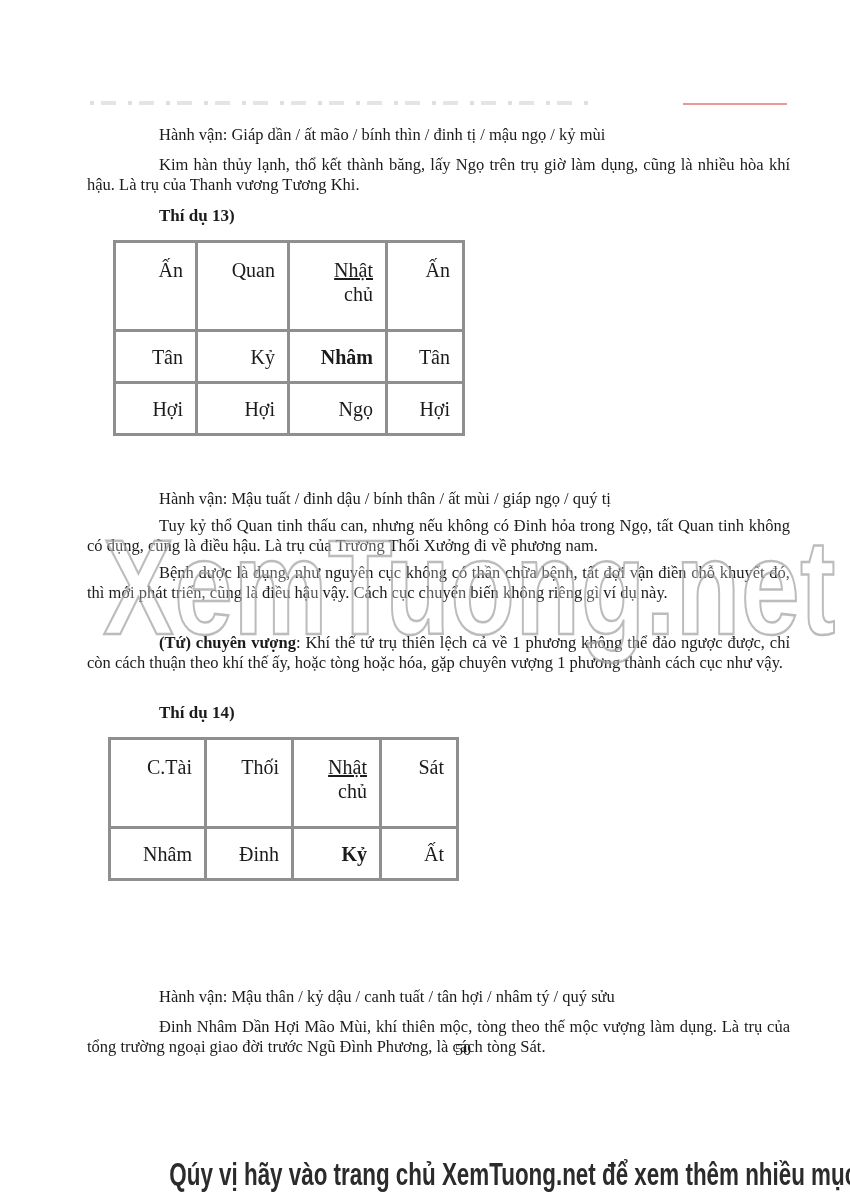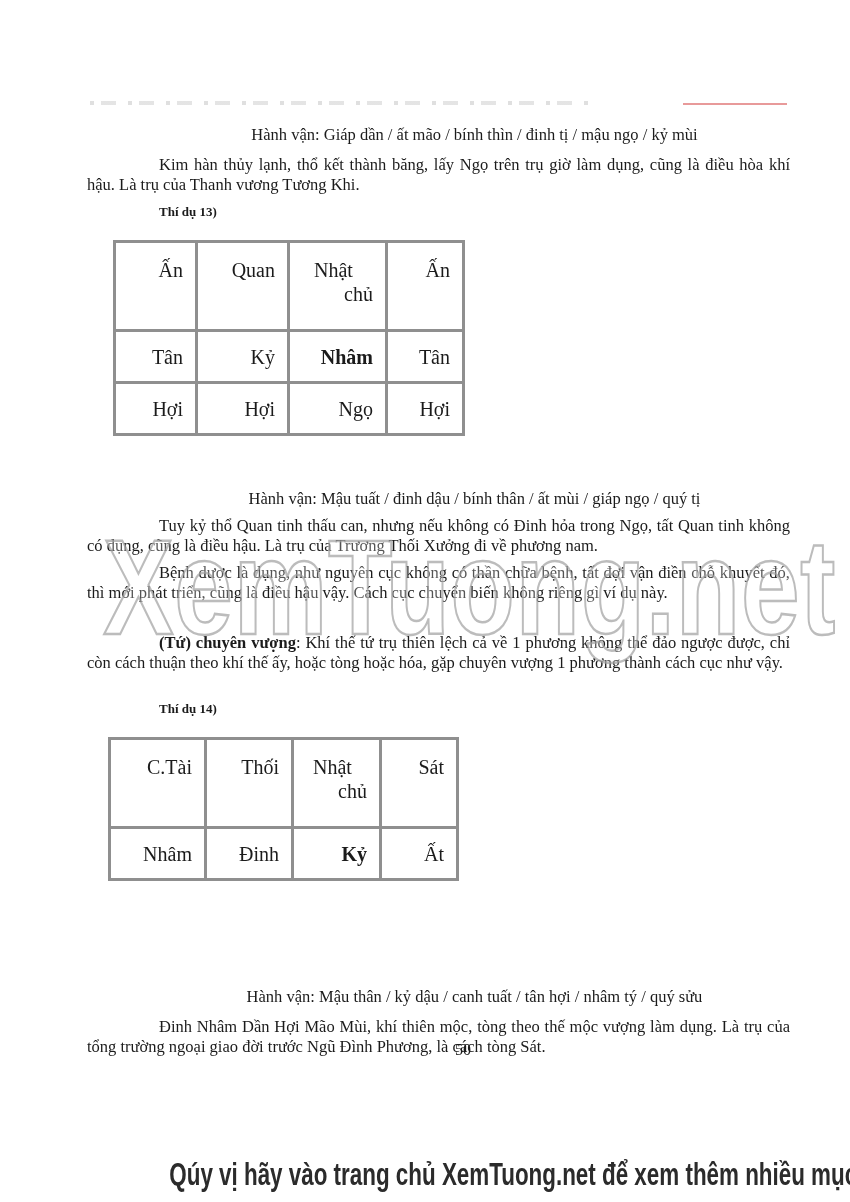--- a/index.html
+++ b/index.html
@@ -19,22 +19,22 @@
   }
   .artifact-redline{
     position:absolute;left:683px;top:103px;width:104px;height:2px;
     background:var(--artifact-line);
   }
   
   .para{
     position:absolute;left:87px;width:703px;
     font-size:16.5px;line-height:20px;text-align:justify;text-indent:72px;
   }
-  .single{text-align:center;white-space:nowrap;}
-  .heading{position:absolute;left:87px;width:703px;font-size:13px;line-height:20px;
+  .single{text-align:left;white-space:nowrap;}
+  .heading{position:absolute;left:87px;width:703px;font-size:17px;line-height:20px;
     text-indent:72px;font-weight:bold;}
   #p-hv12{top:108px}
   #p-kim{top:138px}
   #h-td13{top:189px}
   #p-hv13{top:472px}
   #p-tuy{top:499px}
   #p-benh{top:546px}
   #p-tu{top:616px}
   #h-td14{top:686px}
   #p-hv14{top:970px}
@@ -47,21 +47,21 @@
     font-size:20px;color:var(--ink);
   }
   table.bazi td{
     border:3px solid var(--table-border);
     text-align:right;vertical-align:middle;
     padding:0 12px 0 4px;line-height:24px;
   }
   table.bazi tr.r1 td{height:71px;vertical-align:top;padding-top:15px;}
   table.bazi tr.r2 td,table.bazi tr.r3 td{height:49px;}
   table.bazi td.bold{font-weight:bold;}
-  table.bazi .ln-top{text-align:center;}
+  table.bazi .ln-top{text-align:right;text-decoration:underline;}
   table.bazi .ln-bottom{text-align:right;padding-left:2px;}
   #table13{left:113px;top:240px;width:349px;}
   #table13 col:nth-child(1){width:82px}
   #table13 col:nth-child(2){width:92px}
   #table13 col:nth-child(3){width:98px}
   #table13 col:nth-child(4){width:77px}
   #table14{left:108px;top:737px;width:348px;}
   #table14 col:nth-child(1){width:96px}
   #table14 col:nth-child(2){width:87px}
   #table14 col:nth-child(3){width:88px}
@@ -92,21 +92,21 @@
 </head>
 <body>
 
 <div class="page">
 
   <div class="artifact-dashes"></div>
   <div class="artifact-redline"></div>
 
   <p class="para single" id="p-hv12">Hành vận: Giáp dần / ất mão / bính thìn / đinh tị / mậu ngọ / kỷ mùi</p>
 
-  <p class="para" id="p-kim">Kim hàn thủy lạnh, thổ kết thành băng, lấy Ngọ trên trụ giờ làm dụng, cũng là điều hòa khí hậu. Là trụ của Thanh vương Tương Khi.</p>
+  <p class="para" id="p-kim">Kim hàn thủy lạnh, thổ kết thành băng, lấy Ngọ trên trụ giờ làm dụng, cũng là nhiều hòa khí hậu. Là trụ của Thanh vương Tương Khi.</p>
 
   <p class="heading" id="h-td13">Thí dụ 13)</p>
 
   <table class="bazi" id="table13">
     <colgroup>
         <col>
         <col>
         <col>
         <col>
       </colgroup>

